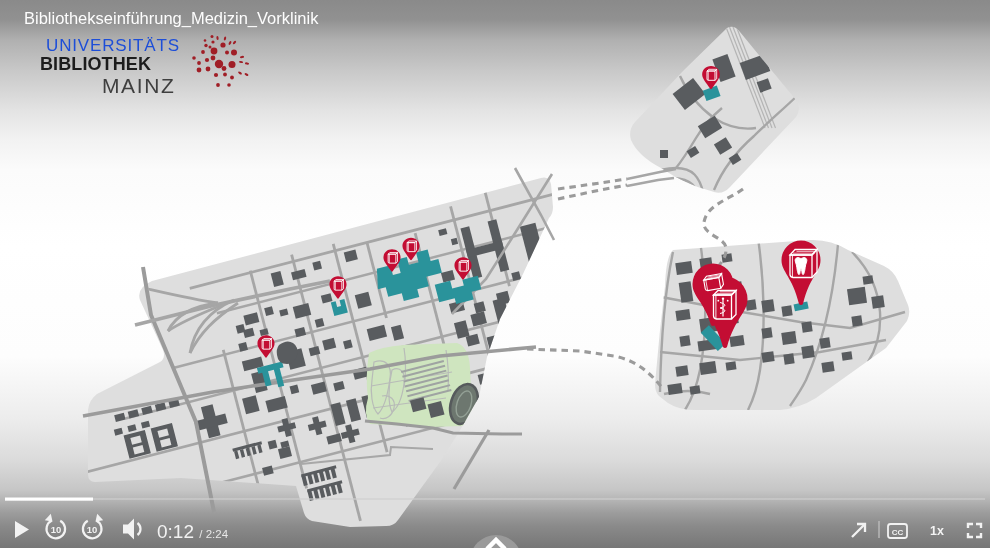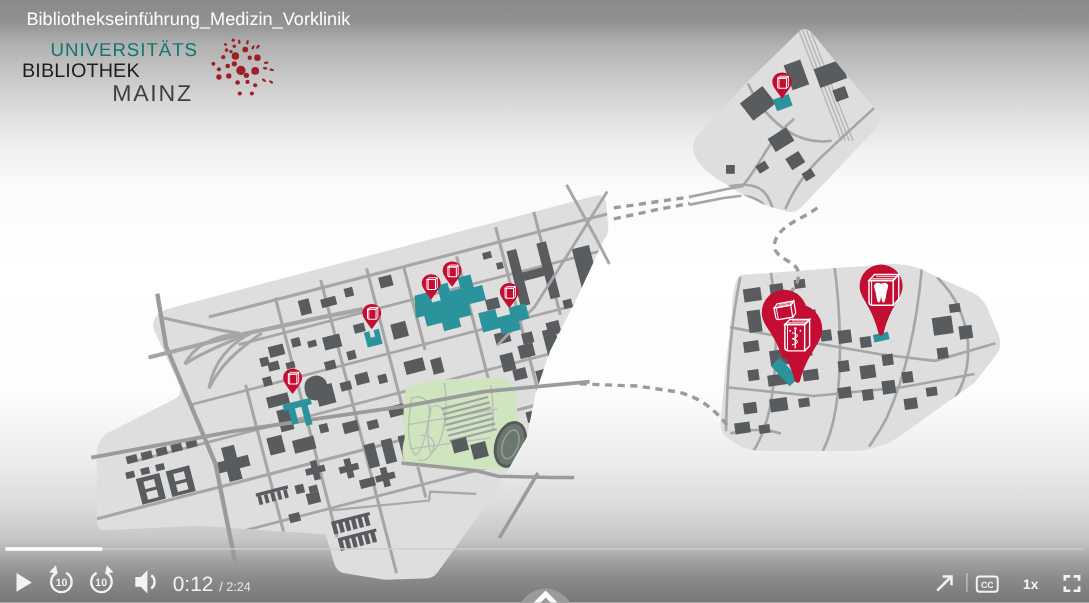--- a/index.html
+++ b/index.html
@@ -6,22 +6,22 @@
   body{width:990px;height:548px;overflow:hidden;position:relative;
        font-family:"Liberation Sans",sans-serif;background:#fff;}
   #bg{position:absolute;left:0;top:0;width:990px;height:548px;
       background:linear-gradient(to bottom,
         #8a8a8a 0%, #919191 3.6%, #b0b0b0 7.3%, #c8c8c8 12.8%,
         #e3e3e3 20.1%, #f2f2f2 25.5%, #fbfbfb 31%, #ffffff 45%,
         #fdfdfd 65%, #ececec 76.6%, #dbdbdb 83.9%, #c6c6c6 89.4%,
         #b2b2b2 91.5%, #9d9d9d 93.5%, #8a8a8a 96%, #767676 100%);}
   #title{position:absolute;left:24px;top:9px;color:#fdfdfd;font-size:16.5px;}
   .ll{position:absolute;white-space:pre;}
-  #l1{left:46px;top:36px;font-size:17px;letter-spacing:0.85px;color:#0f766e;}
-  #l2{left:20px;top:54px;font-size:18px;letter-spacing:0.1px;color:#1d1d1d;font-weight:normal;}
+  #l1{left:46px;top:36px;font-size:17px;letter-spacing:0.85px;color:#1d4ed8;}
+  #l2{left:40px;top:54px;font-size:18px;letter-spacing:0.1px;color:#1d1d1d;font-weight:bold;}
   #l3{left:102px;top:74px;font-size:21px;letter-spacing:1.6px;color:#3f3f3f;}
   #timetxt{position:absolute;left:157px;top:521px;color:#f2f2f2;font-size:19px;}
   #timetxt .tot{font-size:11.5px;color:#e8e8e8;}
   #spd{position:absolute;left:930px;top:524px;color:#f4f4f4;font-size:12.5px;font-weight:bold;}
   svg{position:absolute;left:0;top:0;}
 </style>
 </head>
 <body>
 <div id="bg"></div>
 <svg width="990" height="548" viewBox="0 0 990 548">

